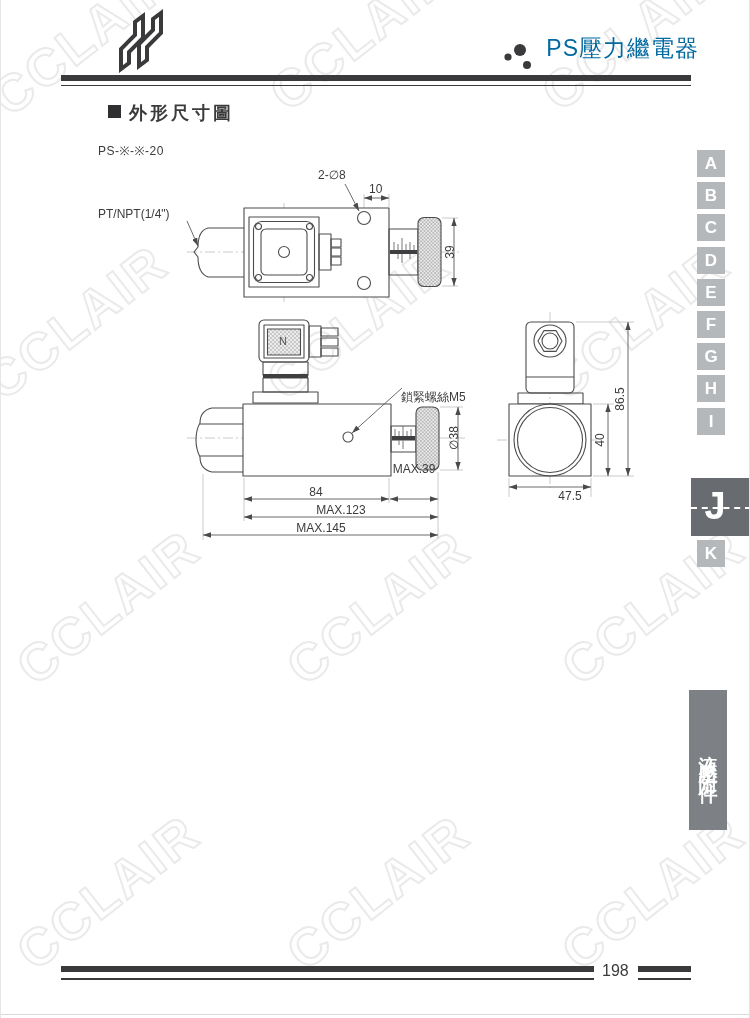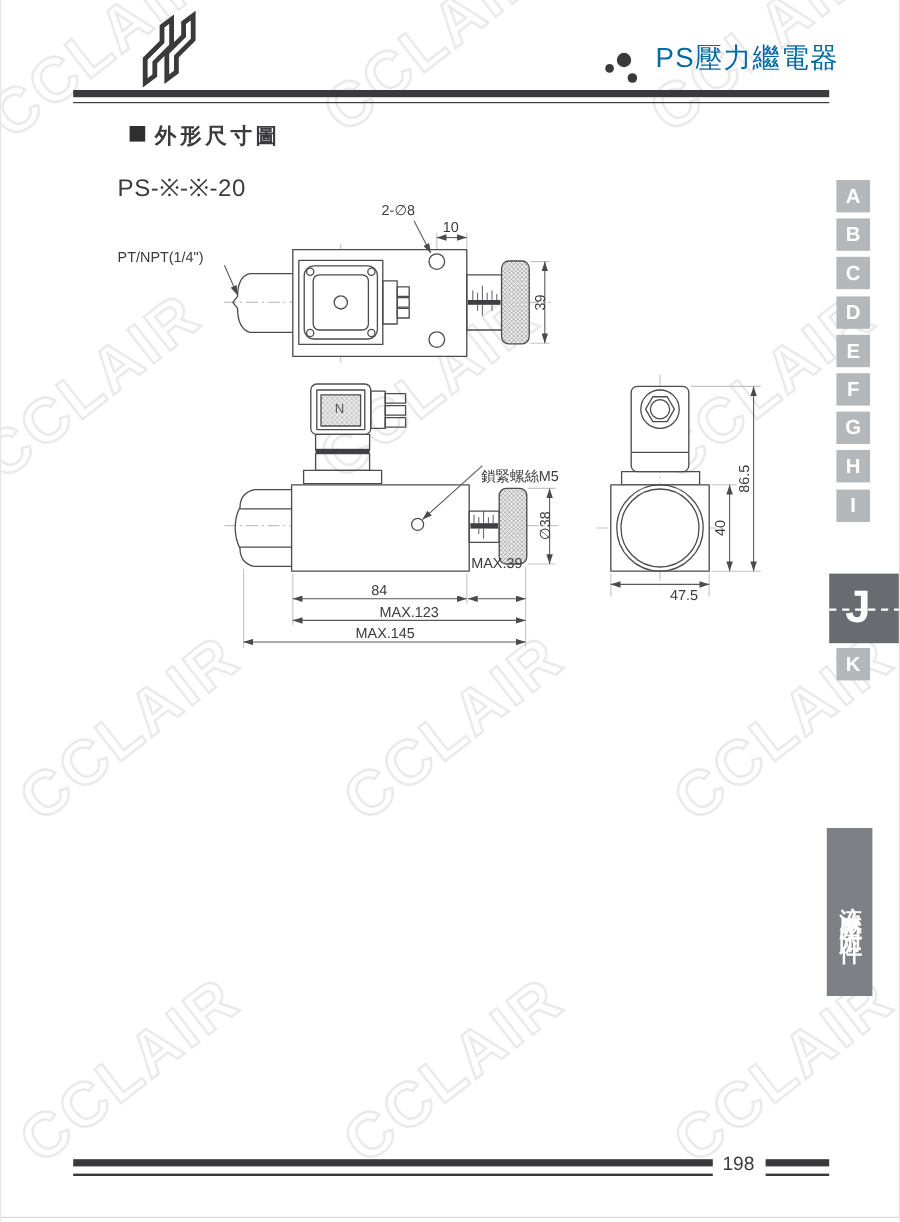--- a/index.html
+++ b/index.html
@@ -17,21 +17,21 @@
   
   .logo-svg{position:absolute;left:112px;top:9px;z-index:2;}
   .hdr-title{position:absolute;top:33px;right:50px;font-size:23px;letter-spacing:1px;
     color:#0369a1;z-index:2;font-weight:500;}
   .hdr-dots{position:absolute;left:501px;top:42px;z-index:2;}
   .bar-thick{position:absolute;left:60px;top:75px;width:630px;height:5.5px;background:#3a3a3c;z-index:2;}
   .bar-thin{position:absolute;left:60px;top:84.5px;width:630px;height:1.5px;background:#3a3a3c;z-index:2;}
   
   .sec-bullet{position:absolute;left:107px;top:105px;width:13px;height:13px;background:#2f2f31;z-index:2;}
   .sec-heading{position:absolute;left:128px;top:101px;font-size:18px;font-weight:bold;letter-spacing:3px;z-index:2;}
-  .sec-model{position:absolute;left:97px;top:142px;font-size:20px;letter-spacing:0.5px;z-index:2;}
+  .sec-model{position:absolute;left:97px;top:142px;font-size:12px;letter-spacing:0.5px;z-index:2;}
   
   .dwg{position:absolute;left:0;top:0;z-index:1;}
   .lbl{position:absolute;font-size:12px;color:#3c3c3e;white-space:nowrap;z-index:2;}
   .lbl.c{transform:translateX(-50%);text-align:center;}
   .lbl.rot{transform:translate(-50%,-50%) rotate(-90deg);}
   .lbl.small{font-size:11px;color:#56585a;}
   
   .tab{position:absolute;left:696px;width:28px;height:27px;background:#b5b8ba;color:#fff;
     font-size:17px;font-weight:bold;text-align:center;line-height:27px;z-index:3;}
   .tab-j{position:absolute;left:690px;top:478px;width:60px;height:58px;background:#686c70;

